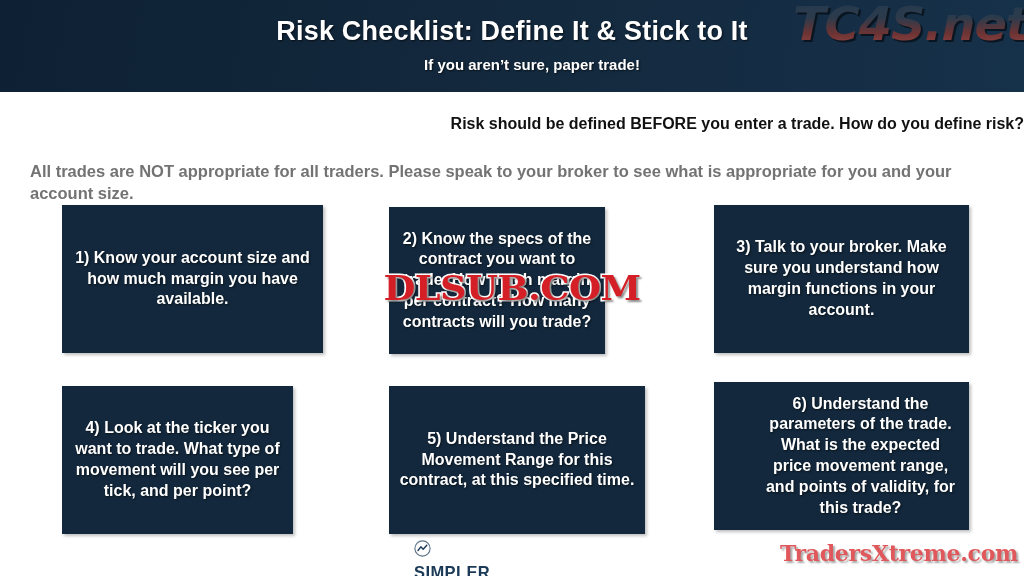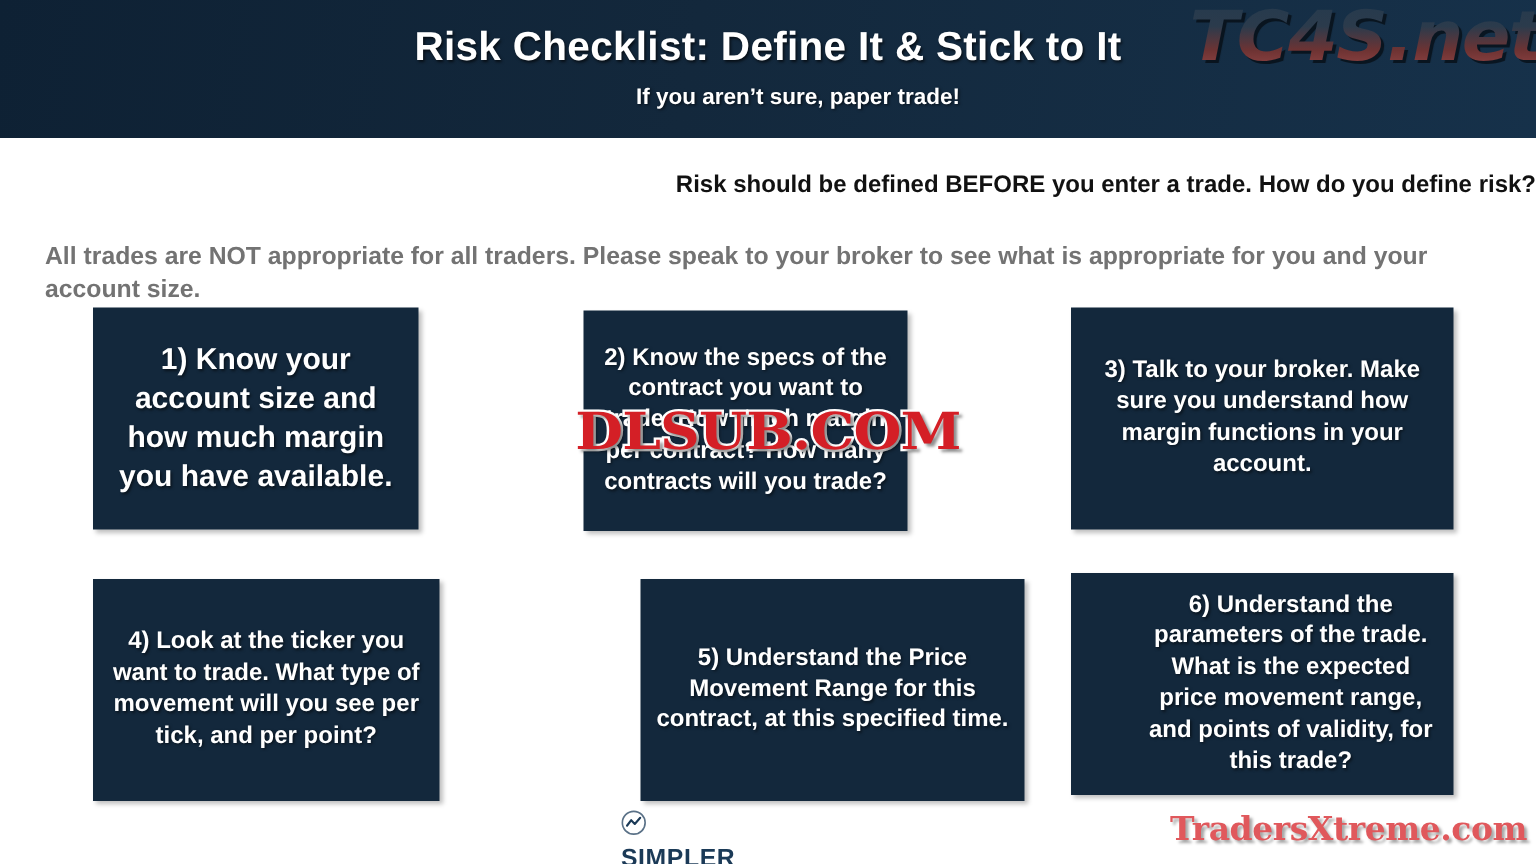--- a/index.html
+++ b/index.html
@@ -100,25 +100,25 @@
     padding: 6px 10px;
     box-shadow: 2px 2px 3px rgba(0,0,0,0.25);
   }
   .box span {
     display: block;
     width: 100%;
     line-height: 1.30;
     text-shadow: 1px 1px 2px rgba(0,0,0,0.55);
   }
 
-  #box-1 { left: 62px;  top: 205px; width: 217px; height: 148px; font-size: 20px; }
+  #box-1 { left: 62px;  top: 205px; width: 261px; height: 148px; font-size: 16px; }
   #box-2 { left: 389px; top: 207px; width: 216px; height: 147px; font-size: 16px; }
   #box-3 { left: 714px; top: 205px; width: 255px; height: 148px; font-size: 16px; }
   #box-4 { left: 62px;  top: 386px; width: 231px; height: 148px; font-size: 16px; }
-  #box-5 { left: 389px; top: 386px; width: 256px; height: 148px; font-size: 16px; margin-left: 38px; }
+  #box-5 { left: 389px; top: 386px; width: 256px; height: 148px; font-size: 16px; }
   #box-6 { left: 714px; top: 382px; width: 255px; height: 148px; font-size: 16px; padding-left: 48px; }
 
   
   .wm-dlsub {
     position: absolute;
     left: 368px;
     top: 268px;
     width: 288px;
     text-align: center;
     font-family: "DejaVu Serif", serif;

